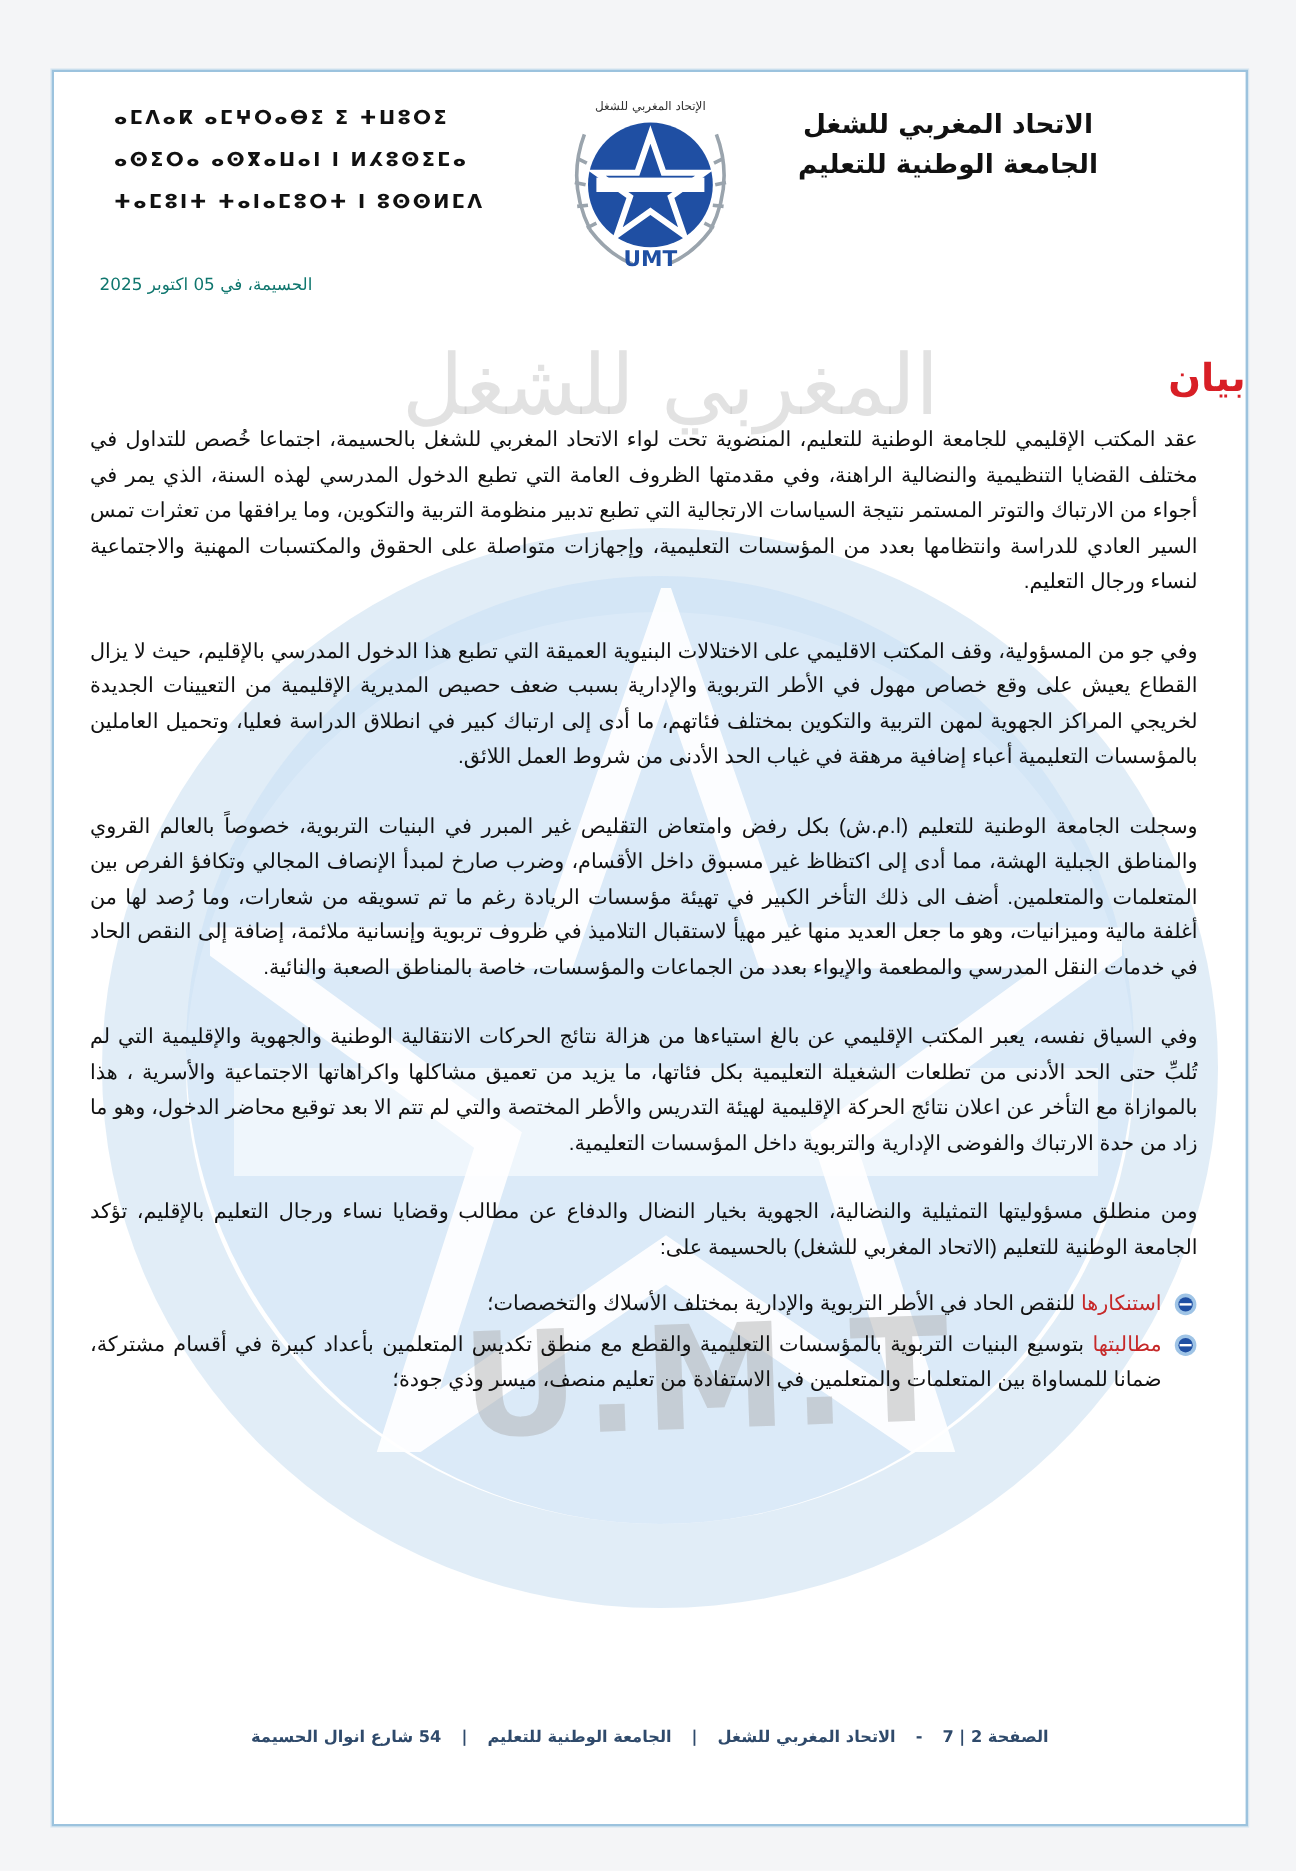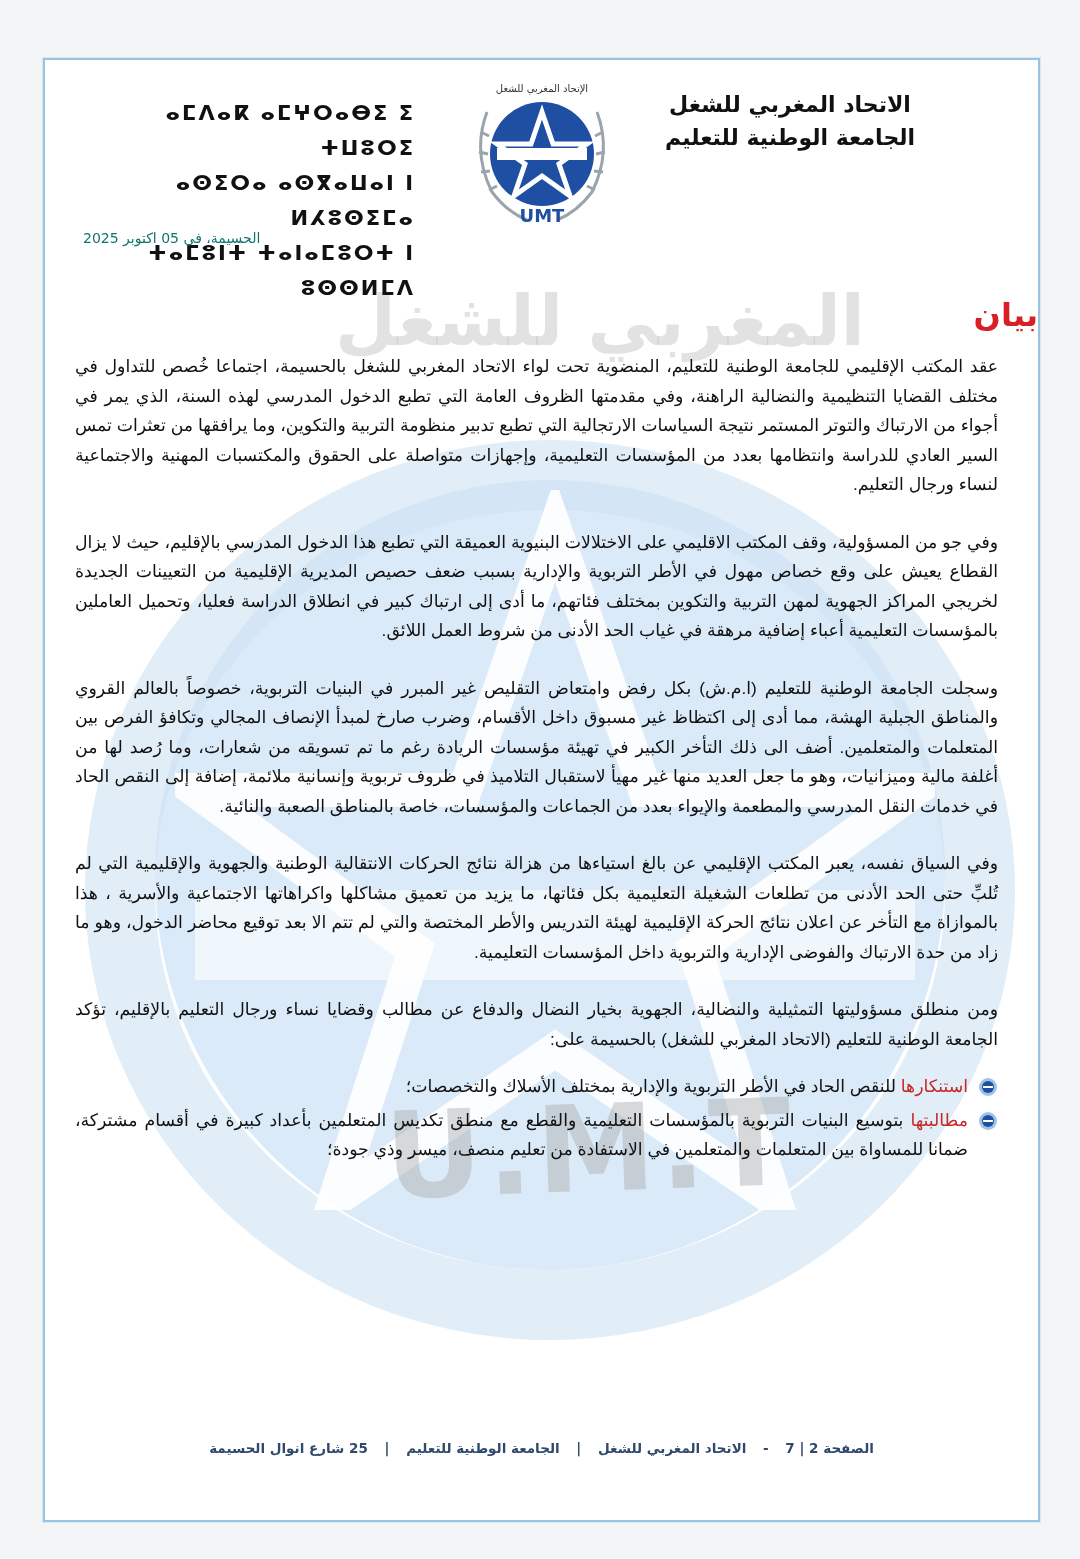--- a/index.html
+++ b/index.html
@@ -32,35 +32,35 @@
     width: 760px; height: 720px;
   }
   .wm-umt {
     position: absolute; left: 340px; top: 1020px;
     font-family: "DejaVu Sans", sans-serif; font-weight: bold;
     font-size: 120px; color: rgba(170,170,170,0.45);
     letter-spacing: 4px; transform: rotate(-2deg);
   }
   .wm-arc {
     position: absolute; left: 290px; top: 220px;
-    font-family: "DejaVu Sans", sans-serif; font-weight: bold;
+    font-family: "DejaVu Sans", sans-serif; font-weight: normal;
     font-size: 70px; color: rgba(190,190,190,0.45);
   }
   .content { position: absolute; left: 0; top: 0; width: 100%; height: 100%; }
 
   .hdr-ar {
     position: absolute; right: 98px; top: 28px; width: 300px;
     direction: rtl; text-align: center;
     font-family: "DejaVu Sans", sans-serif; font-weight: bold;
     font-size: 22px; line-height: 33px; color: #111;
   }
   .hdr-tz {
-    position: absolute; left: 50px; top: 36px; width: 320px;
-    text-align: right; font-family: "DejaVu Sans", sans-serif;
-    font-weight: bold; font-size: 21px; line-height: 35px; color: #111;
+    position: absolute; left: 50px; top: 20px; width: 320px;
+    text-align: left; font-family: "DejaVu Sans", sans-serif;
+    font-weight: bold; font-size: 16px; line-height: 35px; color: #111;
     letter-spacing: 2px;
   }
   .logo { position: absolute; left: 422px; top: 12px; width: 150px; height: 160px; }
   .date {
     position: absolute; left: 38px; top: 170px;
     direction: rtl; font-size: 14px; color: #0f766e;
   }
   .title {
     position: absolute; left: 0; right: 0; top: 236px;
     text-align: right; direction: rtl;
@@ -159,16 +159,16 @@
       </ul>
     </div>
 
     <div class="footer">
       <span>الصفحة 2 | 7</span>
       <span>-</span>
       <span>الاتحاد المغربي للشغل</span>
       <span>|</span>
       <span>الجامعة الوطنية للتعليم</span>
       <span>|</span>
-      <span>25 شارع انوال الحسيمة</span>
+      <span>54 شارع انوال الحسيمة</span>
     </div>
   </div>
 </div>
 
 </body></html>

